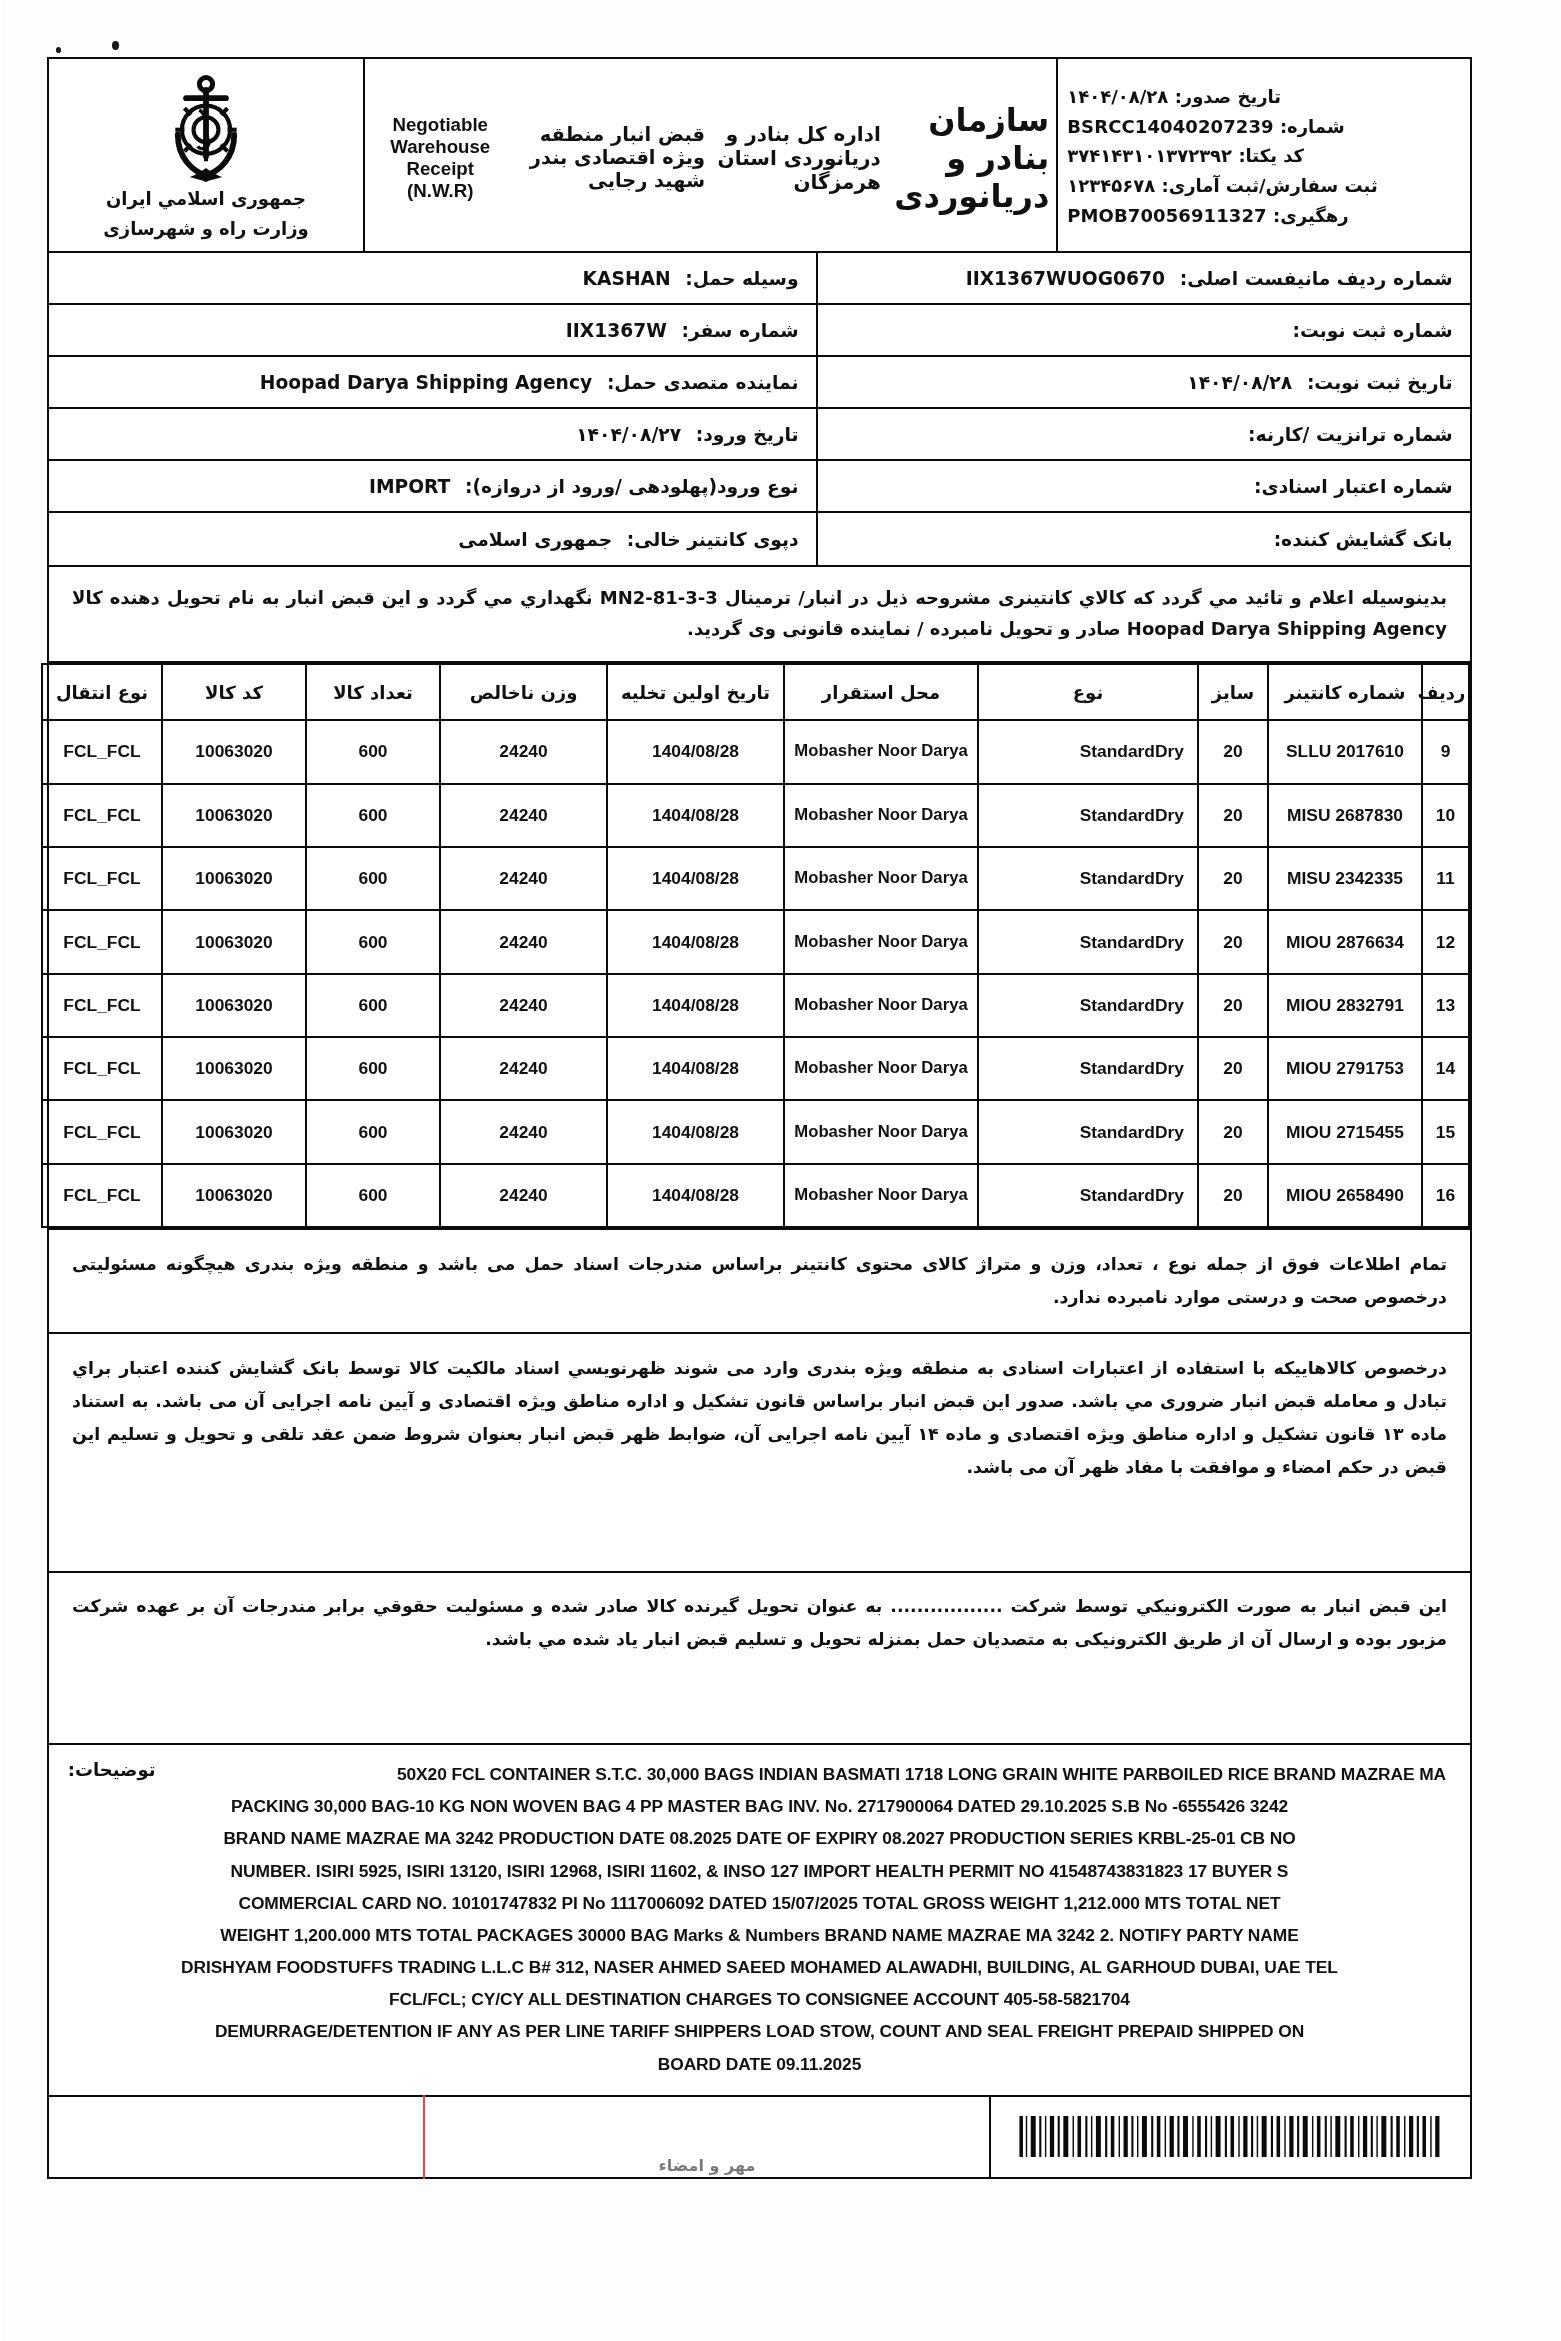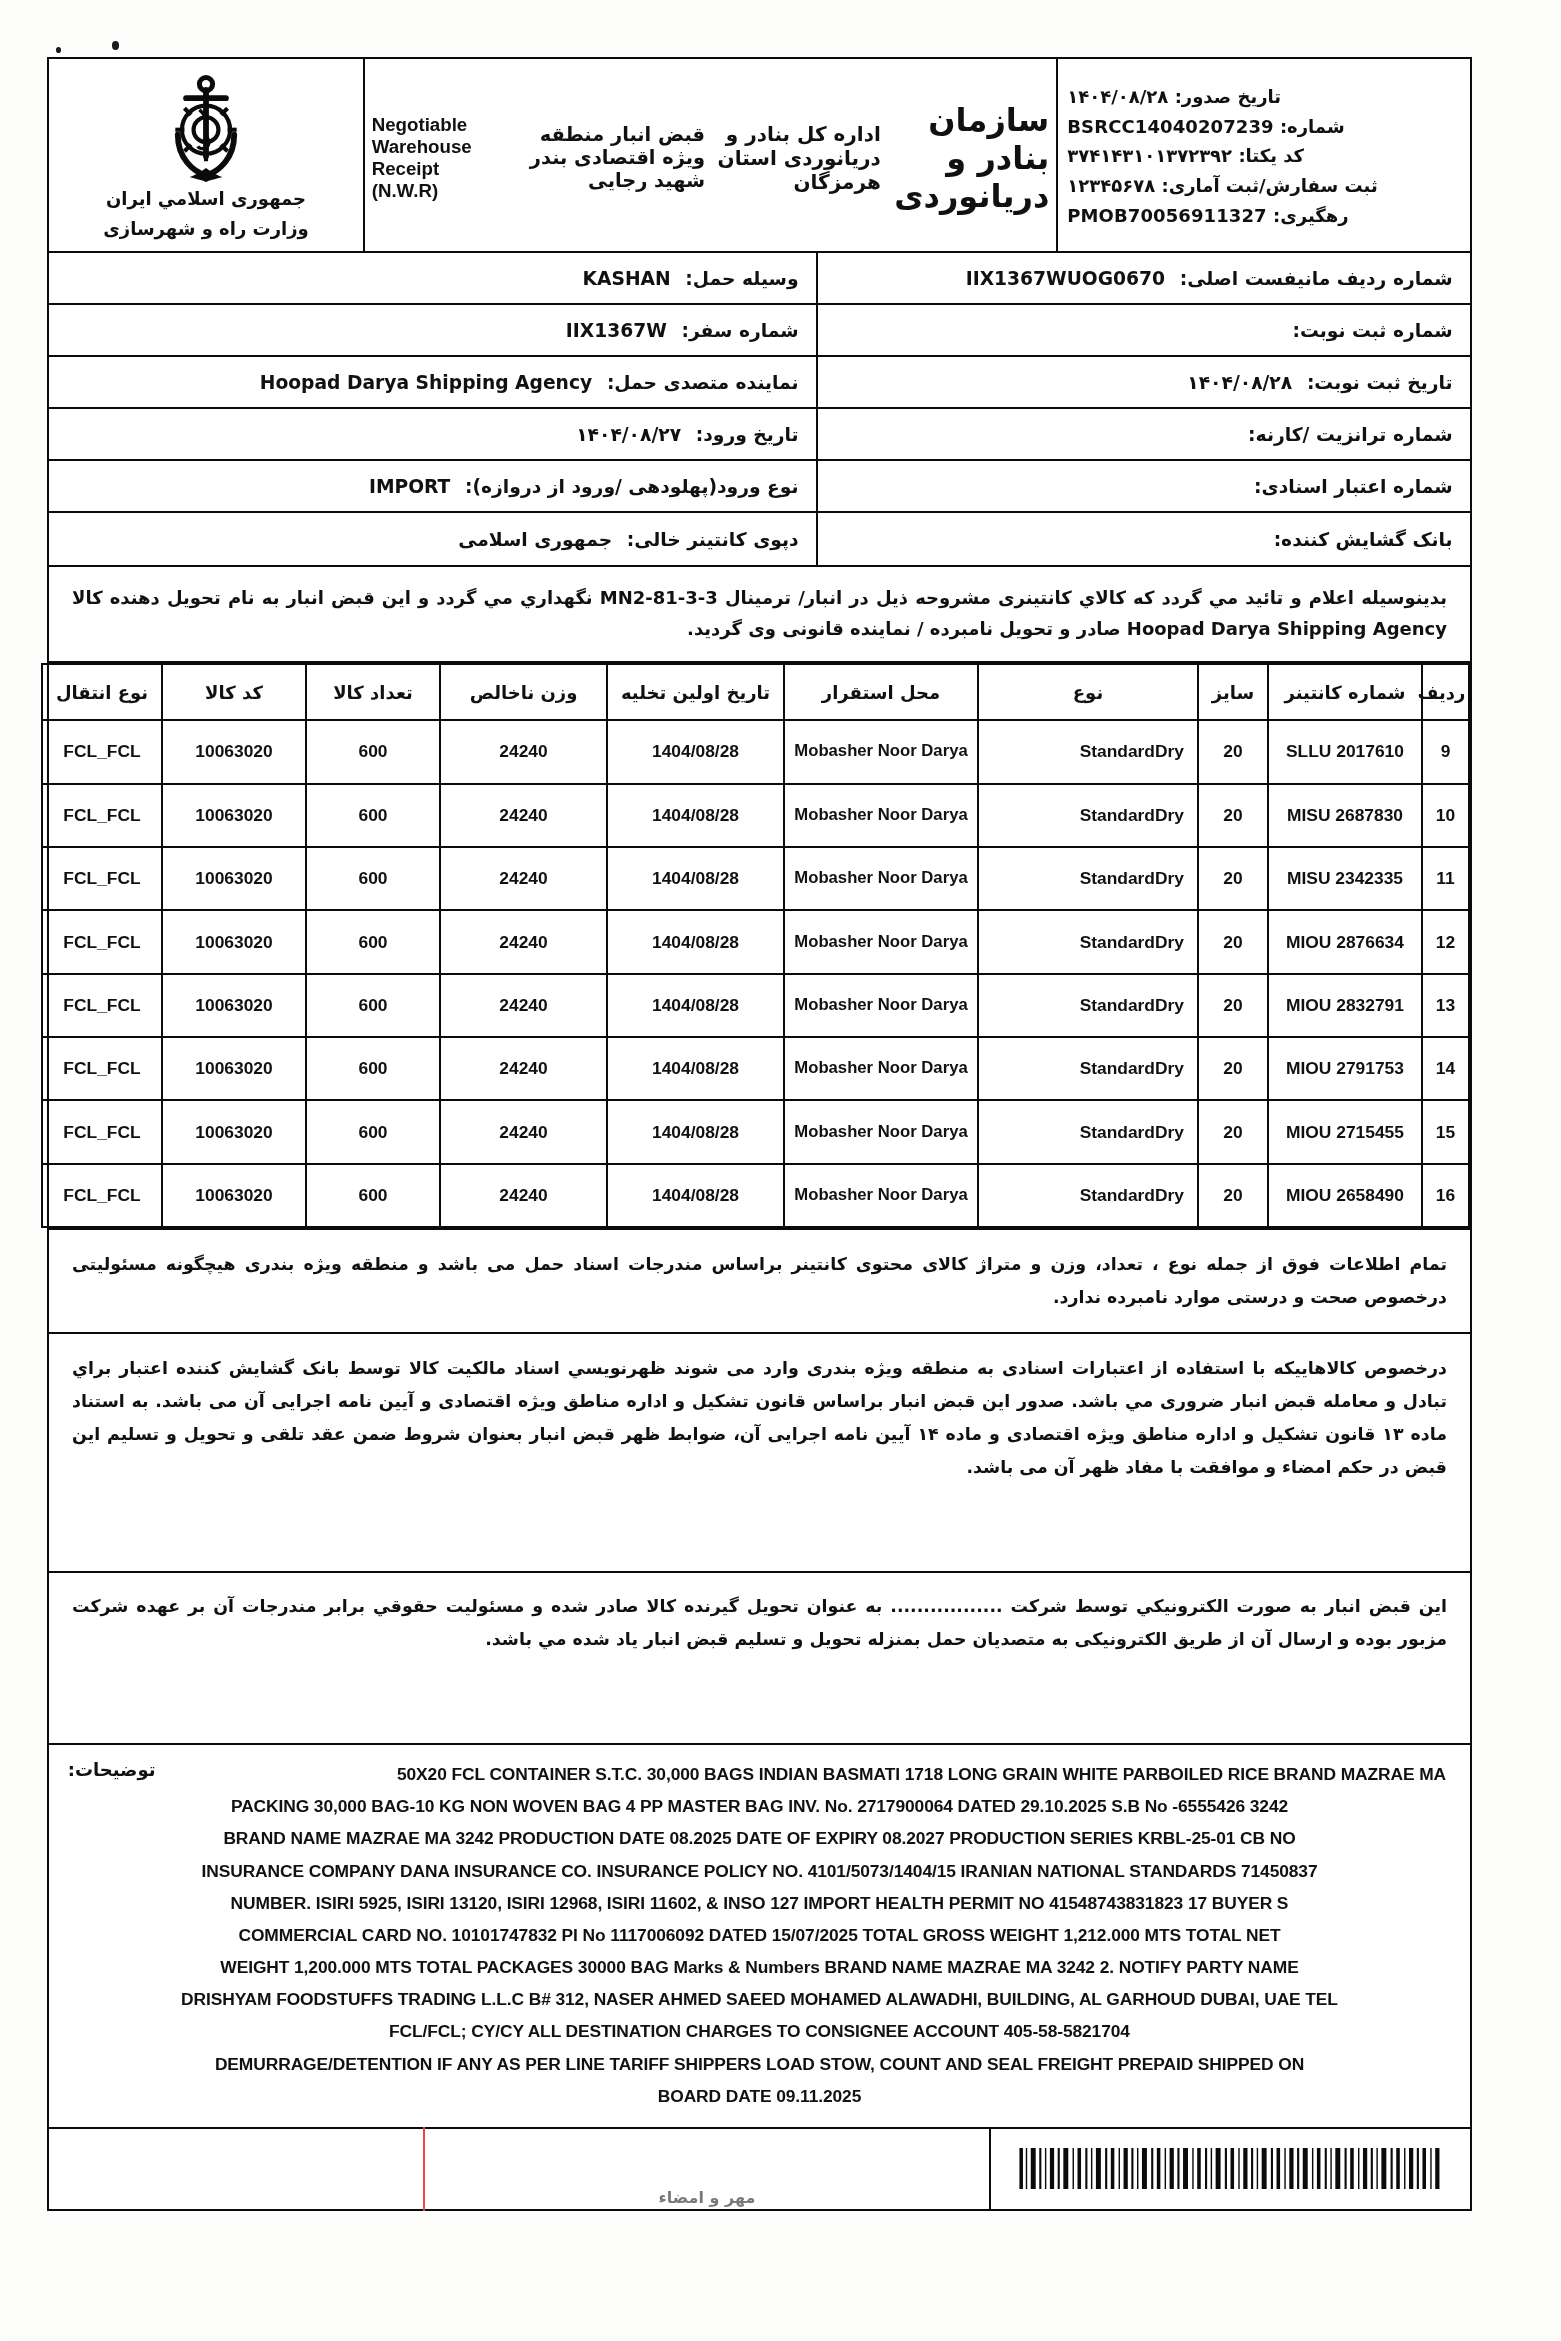--- a/index.html
+++ b/index.html
@@ -35,21 +35,21 @@
   .hdr-left .ln{font-size:18px;font-weight:700;letter-spacing:0.1px;white-space:nowrap;text-align:left;}
   .hdr-left .ln .lbl{font-weight:700;}
   .hdr-center{
     flex:1;box-sizing:border-box;padding:14.7px 6.7px 9.3px;
     display:flex;align-items:center;justify-content:center;gap:9px;
     border-left:2px solid #0b0b0b;
   }
   .t1{font-size:32px;font-weight:700;letter-spacing:0.3px;}
   .t2{font-size:20px;font-weight:700;}
   .t3{font-size:19.4px;font-weight:700;}
-  .t4{font-size:18.7px;font-weight:700;direction:ltr;font-family:"Liberation Sans",sans-serif;}
+  .t4{font-size:18.7px;font-weight:700;direction:ltr;font-family:"Liberation Sans",sans-serif;text-align:center;}
   .hdr-right{
     width:314px;box-sizing:border-box;
     display:flex;flex-direction:column;align-items:center;justify-content:center;gap:4px;
     padding:10.7px 6.7px 9.3px;
   }
   .emblem{width:100px;height:112px;display:block;}
   .hdr-right .org{font-size:18px;font-weight:700;line-height:1.45;text-align:center;}
 
   
   .info{display:flex;flex-direction:row;border-bottom:2.7px solid #0b0b0b;}
@@ -407,21 +407,20 @@
     <div class="note">تمام اطلاعات فوق از جمله نوع ، تعداد، وزن و متراژ کالای محتوی کانتینر براساس مندرجات اسناد حمل  می باشد و منطقه ویژه بندری هیچگونه مسئولیتی درخصوص صحت و درستی موارد نامبرده ندارد.</div>
     <div class="note tall">درخصوص کالاهاییکه با استفاده از اعتبارات اسنادی به منطقه ویژه بندری  وارد  می شوند ظهرنویسي اسناد مالکیت کالا توسط بانک گشایش کننده اعتبار براي تبادل و معامله قبض انبار ضروری مي باشد. صدور این قبض انبار براساس قانون تشکیل و اداره مناطق ویژه اقتصادی و آیین نامه اجرایی آن می باشد.  به استناد ماده ۱۳ قانون تشکیل و اداره مناطق ویژه اقتصادی و ماده ۱۴ آیین نامه اجرایی آن، ضوابط ظهر قبض انبار بعنوان شروط ضمن عقد تلقی و تحویل و تسلیم این قبض در حکم امضاء و موافقت با مفاد ظهر آن می باشد.</div>
     <div class="note mid">این قبض انبار به صورت الکترونیکي توسط شرکت ................. به عنوان تحویل گیرنده کالا صادر شده و مسئولیت حقوقي برابر مندرجات آن بر عهده شرکت مزبور بوده و ارسال آن از طریق الکترونیکی  به متصدیان حمل بمنزله تحویل و تسلیم قبض انبار یاد شده مي باشد.</div>
 
     <div class="remarks">
       <div class="rlabel">توضیحات:</div>
       <div class="rbody">
         <span class="l first">50X20  FCL CONTAINER S.T.C. 30,000 BAGS  INDIAN BASMATI 1718 LONG GRAIN WHITE PARBOILED RICE  BRAND  MAZRAE MA</span>
         <span class="l">PACKING 30,000 BAG-10 KG NON WOVEN BAG   4 PP MASTER BAG  INV. No. 2717900064  DATED 29.10.2025  S.B No -6555426  3242</span>
         <span class="l">BRAND NAME MAZRAE MA 3242  PRODUCTION DATE 08.2025  DATE OF EXPIRY 08.2027  PRODUCTION SERIES KRBL-25-01  CB NO</span>
-        <span class="l">INSURANCE COMPANY DANA INSURANCE CO.  INSURANCE POLICY NO. 4101/5073/1404/15  IRANIAN NATIONAL STANDARDS  71450837</span>
         <span class="l">NUMBER.  ISIRI 5925, ISIRI 13120, ISIRI 12968, ISIRI 11602, &amp; INSO 127  IMPORT HEALTH PERMIT NO 41548743831823 17  BUYER S</span>
         <span class="l">COMMERCIAL CARD NO.  10101747832  PI No 1117006092 DATED 15/07/2025  TOTAL GROSS WEIGHT  1,212.000  MTS  TOTAL NET</span>
         <span class="l">WEIGHT  1,200.000  MTS  TOTAL PACKAGES  30000 BAG    Marks &amp; Numbers   BRAND NAME  MAZRAE MA 3242     2. NOTIFY PARTY NAME</span>
         <span class="l">DRISHYAM FOODSTUFFS TRADING L.L.C  B# 312, NASER AHMED SAEED MOHAMED  ALAWADHI, BUILDING, AL GARHOUD  DUBAI, UAE TEL</span>
         <span class="l">FCL/FCL; CY/CY                     ALL DESTINATION CHARGES TO  CONSIGNEE ACCOUNT    405-58-5821704</span>
         <span class="l">DEMURRAGE/DETENTION IF ANY  AS PER LINE TARIFF    SHIPPERS LOAD STOW, COUNT  AND SEAL   FREIGHT PREPAID   SHIPPED ON</span>
         <span class="l">BOARD DATE  09.11.2025</span>
       </div>
     </div>
 

